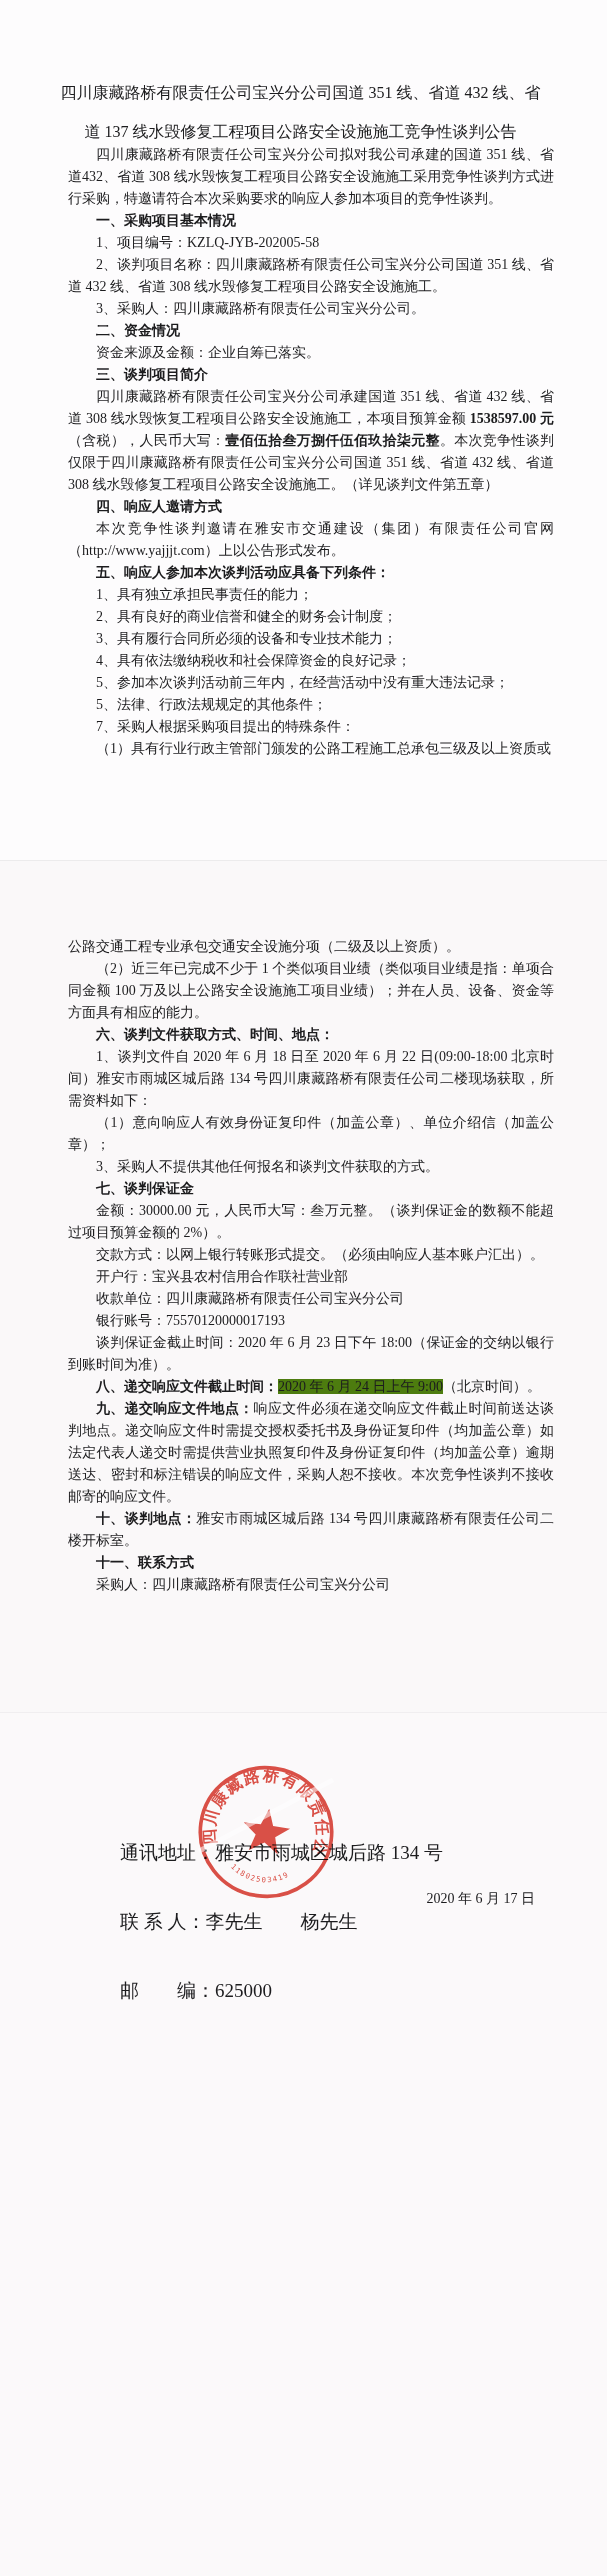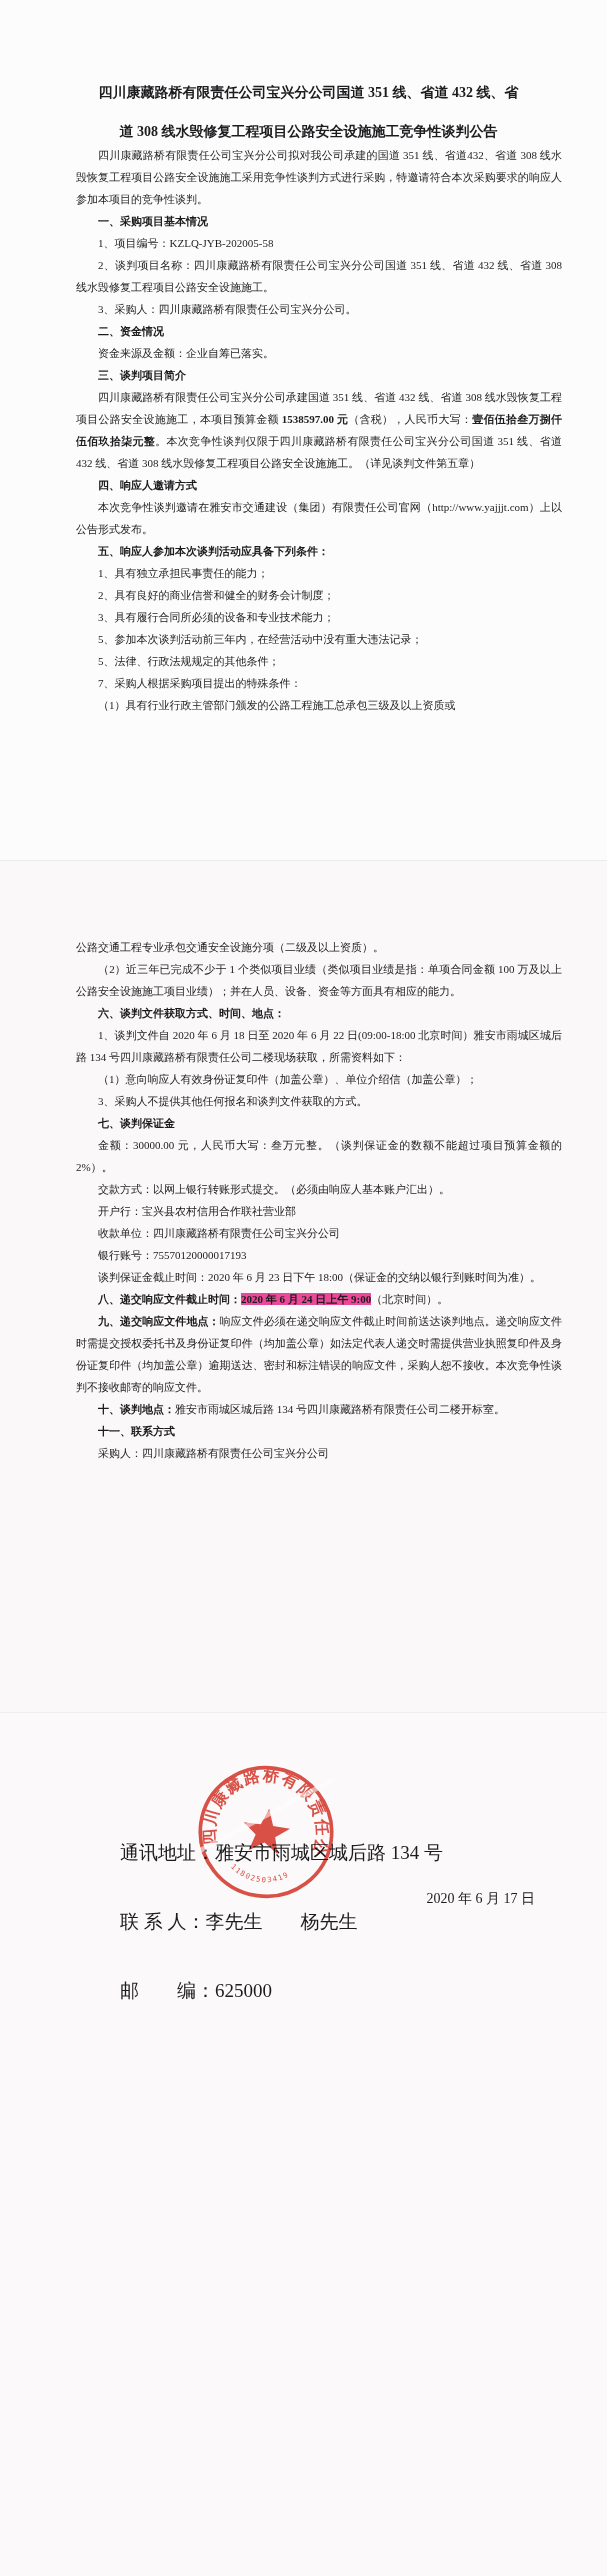--- a/index.html
+++ b/index.html
@@ -7,34 +7,34 @@
     width:607px;height:2576px;position:relative;
     background:#faf7f9;
     font-family:"Liberation Serif","DejaVu Serif",serif;
     color:#1c1c1e;
   }
   .page-bg{position:absolute;left:0;width:607px;}
   #page1-bg{top:0;height:860px;background:#fdfcfd;border-bottom:1.5px solid #ecebec;}
   #page2-bg{top:861px;height:851px;background:#faf8f9;border-bottom:0.8px solid #f0eef0;}
   #page3-bg{top:1713px;height:863px;background:#fbf9fa;}
   #doc-title{
-    position:absolute;top:73px;left:58px;width:501px;
-    text-align:center;font-weight:bold;font-size:14px;line-height:39px;
+    position:absolute;top:73px;left:50px;width:501px;
+    text-align:center;font-weight:normal;font-size:16px;line-height:39px;
   }
   .body-block{
-    position:absolute;left:76px;width:486px;
-    font-size:11px;line-height:22px;
+    position:absolute;left:68px;width:486px;
+    font-size:14px;line-height:22px;
   }
   #page1-body{top:144px;}
   #page2-body{top:936px;}
   .para{text-align:justify;text-indent:2em;}
   .para.noindent{text-indent:0;}
   .b{font-weight:bold;}
   .u{margin-top:30px;}
-  .hl{background:#ec4899;font-weight:bold;}
+  .hl{background:#4d7c0f;}
   #contact-block{
     position:absolute;top:1795px;left:120px;width:364px;
     font-size:19px;line-height:23px;white-space:pre;
   }
   #announce-date{
     position:absolute;top:1887px;right:72px;
     font-size:14px;line-height:23px;
   }
   #company-seal{
     position:absolute;left:193px;top:1759px;width:146px;height:146px;
@@ -49,39 +49,40 @@
 </style>
 </head>
 <body>
 
 <div class="page-bg" id="page1-bg"></div>
 <div class="page-bg" id="page2-bg"></div>
 <div class="page-bg" id="page3-bg"></div>
 
 <div id="doc-title">
   <div>四川康藏路桥有限责任公司宝兴分公司国道 351 线、省道 432 线、省</div>
-  <div>道 308 线水毁修复工程项目公路安全设施施工竞争性谈判公告</div>
+  <div>道 137 线水毁修复工程项目公路安全设施施工竞争性谈判公告</div>
 </div>
 
 <div class="body-block" id="page1-body">
     <div class="para"><span>四川康藏路桥有限责任公司宝兴分公司拟对我公司承建的国道 351 线、省道432、省道 308 线水毁恢复工程项目公路安全设施施工采用竞争性谈判方式进行采购，特邀请符合本次采购要求的响应人参加本项目的竞争性谈判。</span></div>
     <div class="para"><span class="b">一、采购项目基本情况</span></div>
     <div class="para"><span>1、项目编号：KZLQ-JYB-202005-58</span></div>
     <div class="para"><span>2、谈判项目名称：四川康藏路桥有限责任公司宝兴分公司国道 351 线、省道 432 线、省道 308 线水毁修复工程项目公路安全设施施工。</span></div>
     <div class="para"><span>3、采购人：四川康藏路桥有限责任公司宝兴分公司。</span></div>
     <div class="para"><span class="b">二、资金情况</span></div>
     <div class="para"><span>资金来源及金额：企业自筹已落实。</span></div>
     <div class="para"><span class="b">三、谈判项目简介</span></div>
     <div class="para"><span>四川康藏路桥有限责任公司宝兴分公司承建国道 351 线、省道 432 线、省道 308 线水毁恢复工程项目公路安全设施施工，本项目预算金额 </span><span class="b u">1538597.00 元</span><span>（含税），人民币大写：</span><span class="b u">壹佰伍拾叁万捌仟伍佰玖拾柒元整</span><span>。本次竞争性谈判仅限于四川康藏路桥有限责任公司宝兴分公司国道 351 线、省道 432 线、省道 308 线水毁修复工程项目公路安全设施施工。（详见谈判文件第五章）</span></div>
     <div class="para"><span class="b">四、响应人邀请方式</span></div>
     <div class="para"><span>本次竞争性谈判邀请在雅安市交通建设（集团）有限责任公司官网（http://www.yajjjt.com）上以公告形式发布。</span></div>
     <div class="para"><span class="b">五、响应人参加本次谈判活动应具备下列条件：</span></div>
     <div class="para"><span>1、具有独立承担民事责任的能力；</span></div>
     <div class="para"><span>2、具有良好的商业信誉和健全的财务会计制度；</span></div>
     <div class="para"><span>3、具有履行合同所必须的设备和专业技术能力；</span></div>
+    <div class="para"><span>4、具有依法缴纳税收和社会保障资金的良好记录；</span></div>
     <div class="para"><span>5、参加本次谈判活动前三年内，在经营活动中没有重大违法记录；</span></div>
     <div class="para"><span>5、法律、行政法规规定的其他条件；</span></div>
     <div class="para"><span>7、采购人根据采购项目提出的特殊条件：</span></div>
     <div class="para"><span>（1）具有行业行政主管部门颁发的公路工程施工总承包三级及以上资质或</span></div>
   </div>
 <div class="body-block" id="page2-body">
     <div class="para noindent"><span>公路交通工程专业承包交通安全设施分项（二级及以上资质）。</span></div>
     <div class="para"><span>（2）近三年已完成不少于 1 个类似项目业绩（类似项目业绩是指：单项合同金额 100 万及以上公路安全设施施工项目业绩）；并在人员、设备、资金等方面具有相应的能力。</span></div>
     <div class="para"><span class="b">六、谈判文件获取方式、时间、地点：</span></div>
     <div class="para"><span>1、谈判文件自 2020 年 6 月 18 日至 2020 年 6 月 22 日(09:00-18:00 北京时间）雅安市雨城区城后路 134 号四川康藏路桥有限责任公司二楼现场获取，所需资料如下：</span></div>

